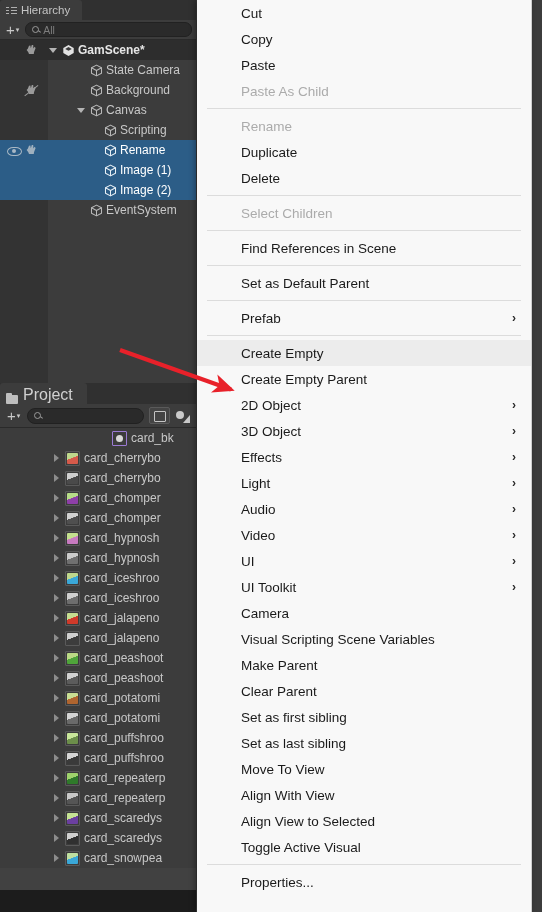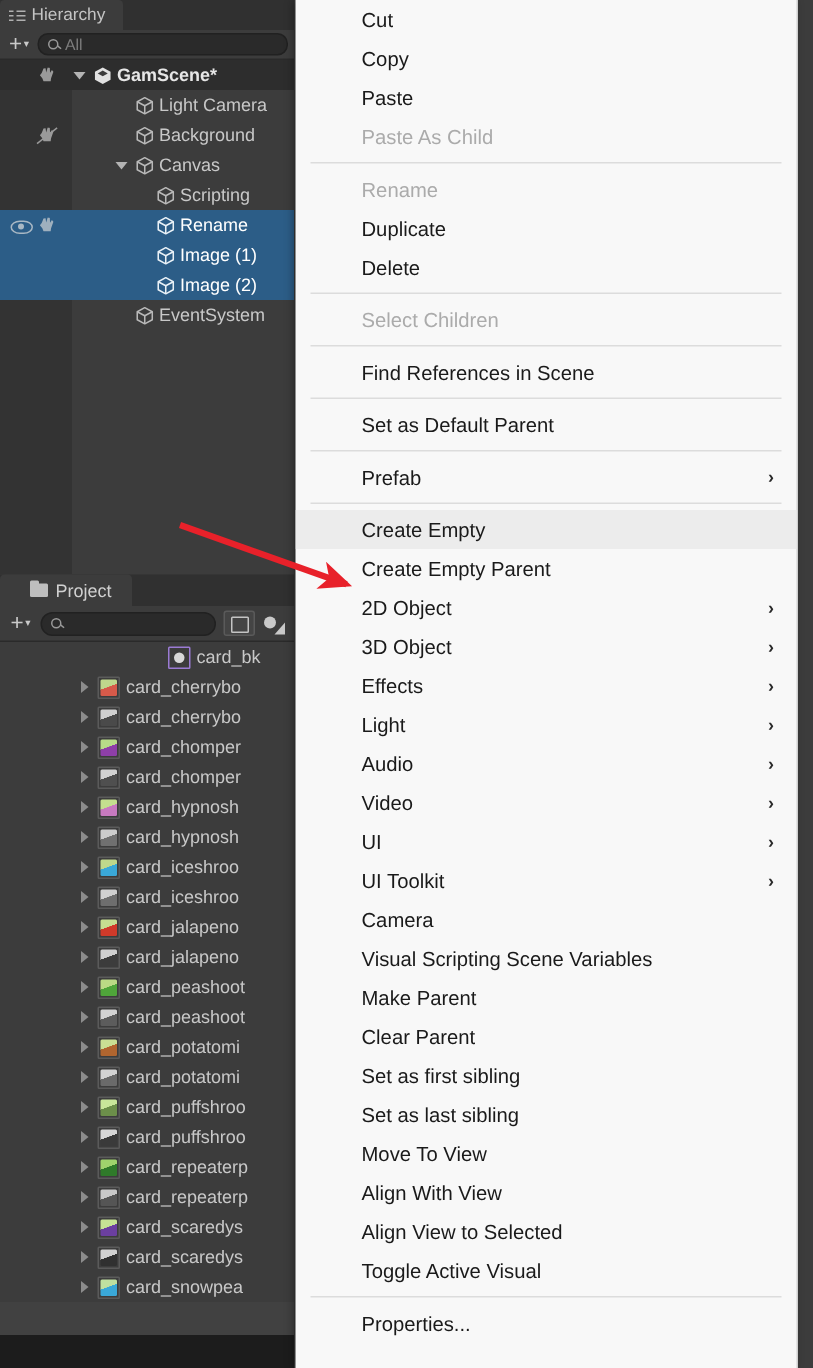--- a/index.html
+++ b/index.html
@@ -114,22 +114,22 @@
   .unity-logo { width:13px; height:13px; flex:none; }
 
   
   .proj-panel {
     position:absolute; left:0; top:383px; width:196px; height:485px;
     background:#3C3C3C;
   }
   .proj-tabbar { position:relative; height:21px; background:#303030; }
   .proj-tab {
     position:absolute; left:0; top:0; height:21px;
-    display:flex; align-items:center; gap:5px; padding:0 14px 0 20px;
-    background:#3C3C3C; color:#D0D0D0; font-size:12px;
+    display:flex; align-items:flex-end; gap:5px; padding:0 14px 0 6px;
+    background:#3C3C3C; color:#D0D0D0; font-size:16px;
     border-top-left-radius:3px; border-top-right-radius:3px;
   }
   .folder-ico {
     width:12px; height:9px; background:#BEBEBE; border-radius:1px;
     position:relative; flex:none;
   }
   .folder-ico::before{
     content:""; position:absolute; left:0; top:-2.5px; width:5.5px; height:3px;
     background:#BEBEBE; border-radius:1px 1px 0 0;
   }
@@ -292,21 +292,21 @@
             </div>
             <div class="content" style="margin-left: 76px;">
               <span class="twisty"></span>
               <span class="cube">
                 <svg width="13" height="13" viewBox="0 0 14 14">
                   <path d="M7 1.2 L12.4 4.1 L12.4 9.9 L7 12.8 L1.6 9.9 L1.6 4.1 Z" fill="none" stroke="#B9B9B9" stroke-width="1.1" stroke-linejoin="round"></path>
                   <path d="M1.6 4.1 L7 7.0 L12.4 4.1" fill="none" stroke="#B9B9B9" stroke-width="1.1" stroke-linejoin="round"></path>
                   <path d="M7 7.0 L7 12.8" fill="none" stroke="#B9B9B9" stroke-width="1.1"></path>
                 </svg>
               </span>
-              <span>Light Camera</span>
+              <span>State Camera</span>
             </div>
           </div>
           <div class="row">
             <div class="toggles">
               <span style="width:15px;height:13px;display:inline-block"></span>
               <span class="ic-hand">
                 <span class="hand-shape"></span>
                 <span class="slash"></span>
               </span>
             </div>

